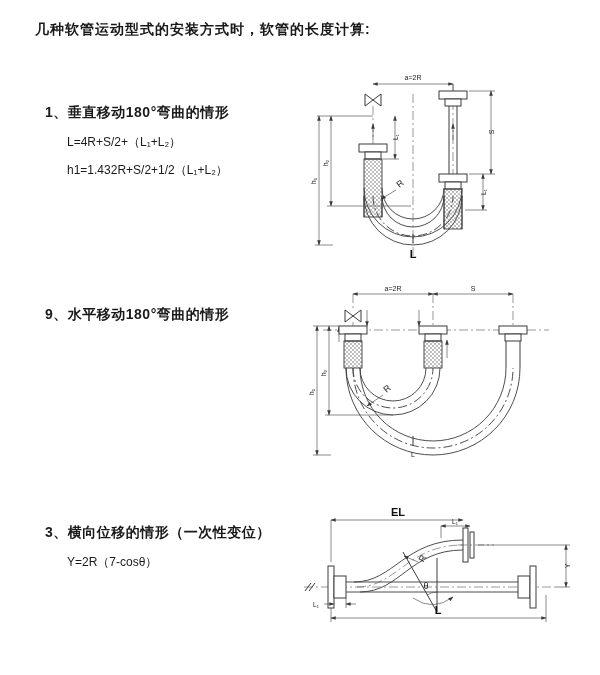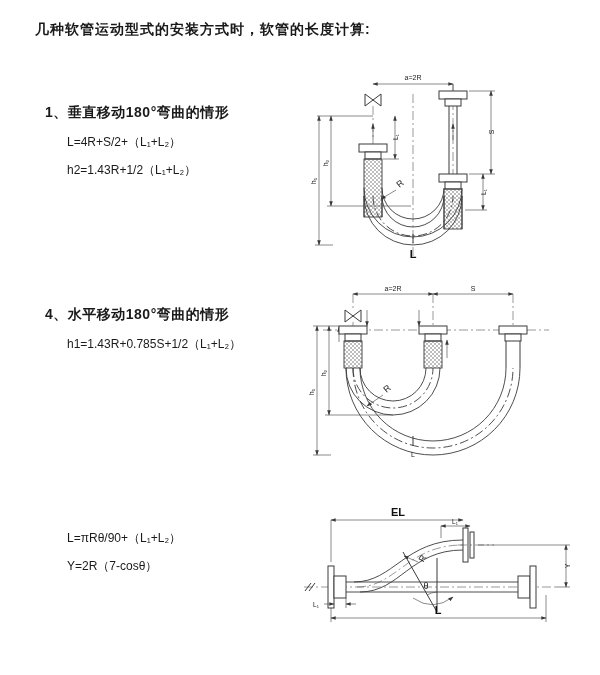--- a/index.html
+++ b/index.html
@@ -42,21 +42,21 @@
         <path d="M0,4 L4,0 M0,0 L4,4" stroke="#888" stroke-width="0.55" fill="none"></path>
       </pattern>
     </defs>
   </svg>
 
   <div class="title">几种软管运动型式的安装方式时，软管的长度计算:</div>
 
   <div class="sec" style="top:104px">
     <div class="sec-heading">1、垂直移动180°弯曲的情形</div>
     <div class="formula">L=4R+S/2+（L₁+L₂）</div>
-    <div class="formula">h2=1.43R+1/2（L₁+L₂）</div>
+    <div class="formula">h1=1.432R+S/2+1/2（L₁+L₂）</div>
   </div>
 
   <svg class="diagram" style="left:303px; top:66px" width="290" height="200" viewBox="0 0 290 200">
 
     <g>
       <line class="dim" x1="70" y1="18" x2="150" y2="18" marker-start="url(#ar)" marker-end="url(#ar)"></line>
       <text class="lab" x="110" y="14" text-anchor="middle">a=2R</text>
       <line class="dim" x1="150" y1="18" x2="150" y2="25"></line>
     </g>
 
@@ -133,22 +133,21 @@
       <text class="lab-med" transform="rotate(-40 99 120)" x="99" y="120" text-anchor="middle">R</text>
     </g>
 
     <g>
       <line class="ol" x1="110" y1="168" x2="110" y2="177"></line>
       <text class="lab-big" x="110" y="192" text-anchor="middle">L</text>
     </g>
   </svg>
 
   <div class="sec" style="top:306px">
-    <div class="sec-heading">4、水平移动180°弯曲的情形</div>
-    <div class="formula">h1=1.43R+0.785S+1/2（L₁+L₂）</div>
+    <div class="sec-heading">9、水平移动180°弯曲的情形</div>
   </div>
 
   <svg class="diagram" style="left:303px; top:280px" width="290" height="182" viewBox="0 0 290 182">
 
     <g>
       <line class="dim" x1="50" y1="14" x2="130" y2="14" marker-start="url(#ar)" marker-end="url(#ar)"></line>
       <text class="lab" x="90" y="11" text-anchor="middle">a=2R</text>
     </g>
     <g>
       <line class="dim" x1="130" y1="14" x2="210" y2="14" marker-start="url(#ar)" marker-end="url(#ar)"></line>
@@ -214,21 +213,21 @@
       <text class="lab-med" transform="rotate(-40 86 111)" x="86" y="111" text-anchor="middle">R</text>
     </g>
 
     <g>
       <line class="ol" x1="110" y1="156" x2="110" y2="166"></line>
       <text class="lab" x="110" y="177" text-anchor="middle">L</text>
     </g>
   </svg>
 
   <div class="sec" style="top:524px">
-    <div class="formula">L=πRθ/90+（L₁+L₂）</div>
+    <div class="sec-heading">3、横向位移的情形（一次性变位）</div>
     <div class="formula">Y=2R（7-cosθ）</div>
   </div>
 
   <svg class="diagram" style="left:298px; top:500px" width="300" height="134" viewBox="0 0 300 134">
 
     <line class="cl" x1="6" y1="87" x2="258" y2="87"></line>
     <g>
       <line class="thin ol" x1="7" y1="91" x2="13" y2="83"></line>
       <line class="thin ol" x1="11" y1="91" x2="17" y2="83"></line>
     </g>

